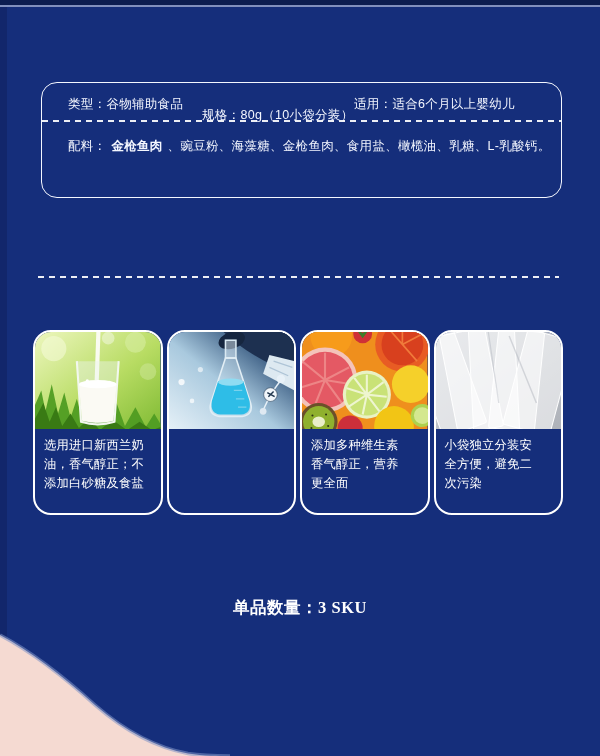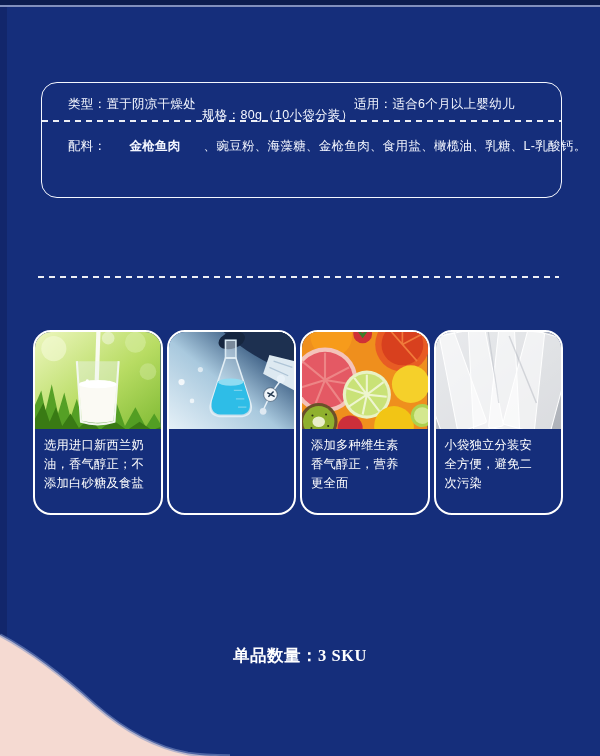--- a/index.html
+++ b/index.html
@@ -21,21 +21,21 @@
   .spec-row span.lbl { }
   .spec-type  { position:absolute; left:26px;  top:13px; white-space:nowrap; }
   .spec-size  { position:absolute; left:160px; top:24px; white-space:nowrap; }
   .spec-apply { position:absolute; left:312px; top:13px; white-space:nowrap; }
   .dashed {
     height:2px;
     background:repeating-linear-gradient(90deg, rgba(255,255,255,.92) 0 6px, transparent 6px 11px);
   }
   .box-divider { position:absolute; left:0; right:0; top:37px; }
   .ingredients-row { position:absolute; left:26px; right:12px; top:55px; white-space:nowrap; }
-  .ingredients-row b { margin:0 23px; font-weight:700; }
+  .ingredients-row b { margin:0 5px; font-weight:700; }
   .storage-row { position:absolute; left:26px; top:79px; white-space:nowrap; }
 
   
   .section-divider { position:absolute; left:38px; top:276px; width:521px; z-index:3; }
 
   
   .cards { position:absolute; left:33px; top:330px; width:530px; height:185px; display:flex; gap:4px; z-index:3; }
   .card {
     flex:1; border:2px solid #fff; border-radius:18px; overflow:hidden;
     display:flex; flex-direction:column; background:transparent;
@@ -44,39 +44,39 @@
   .card-photo svg { width:100%; height:97px; display:block; }
   .card-caption {
     padding:7px 5px 0 9px; font-size:12.3px; line-height:19px;
     letter-spacing:.2px; color:#fff; white-space:pre-line;
   }
 
   
   .summary {
     position:absolute; left:0; top:594px; width:600px; text-align:center; z-index:3;
     font-family:"Liberation Serif","DejaVu Serif",serif;
-    font-weight:700; font-size:16.5px; letter-spacing:.5px; color:#fff;margin-top:48px;
+    font-weight:700; font-size:16.5px; letter-spacing:.5px; color:#fff;
   }
   .summary div { line-height:28.5px; }
 
   
   .corner-wave { position:absolute; left:0; top:631px; width:230px; height:125px; z-index:2; }
 </style>
 </head>
 <body>
 
 <div class="page">
 
   <div class="top-strip"></div>
   <div class="accent-line"></div>
   <div class="left-shade"></div>
 
   <div class="info-box">
     <div class="spec-row">
-      <div class="spec-type"><span class="lbl">类型：</span><span>置于阴凉干燥处</span></div>
+      <div class="spec-type"><span class="lbl">类型：</span><span>谷物辅助食品</span></div>
       <div class="spec-size"><span class="lbl">规格：</span><span>80g（10小袋分装）</span></div>
       <div class="spec-apply"><span class="lbl">适用：</span><span>适合6个月以上婴幼儿</span></div>
     </div>
     <div class="dashed box-divider"></div>
     <div class="ingredients-row"><span>配料：</span><b>金枪鱼肉</b><span>、豌豆粉、海藻糖、金枪鱼肉、食用盐、橄榄油、乳糖、L-乳酸钙。</span></div>
   </div>
 
   <div class="dashed section-divider"></div>
 
   <div class="cards">

